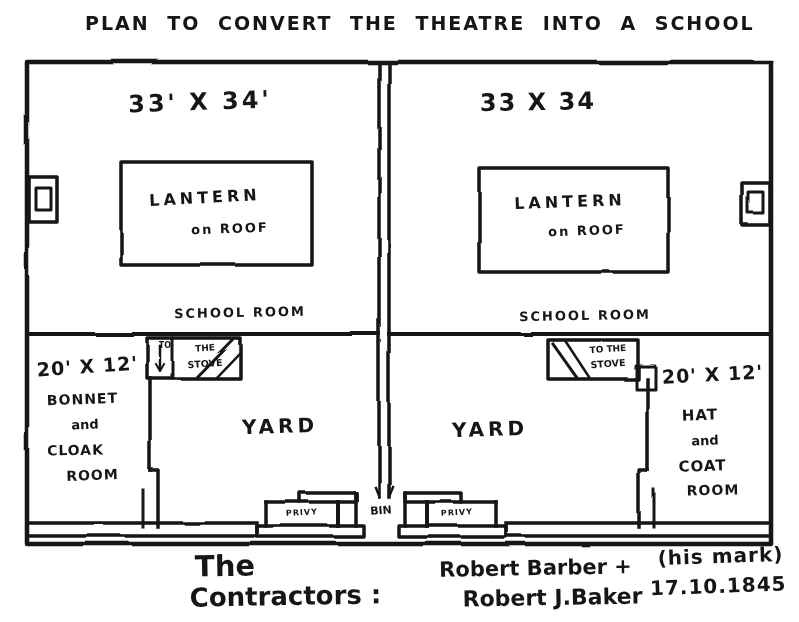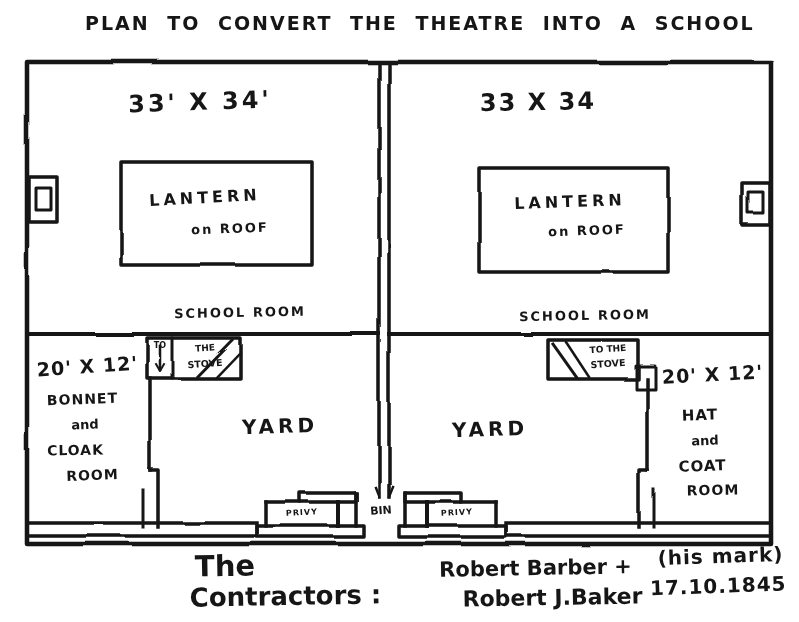--- a/index.html
+++ b/index.html
@@ -115,21 +115,21 @@
     </g>
   </svg>
 
   <div class="lbl" style="left:85px; top:14px; width:630px; font-size:19px; letter-spacing:2px; word-spacing:9px;">PLAN TO CONVERT THE THEATRE INTO A SCHOOL</div>
 
   <div class="lbl" style="left:115px; top:90px; width:170px; font-size:24px; letter-spacing:3px; transform:rotate(-2deg);">33' X 34'</div>
   <div class="lbl" style="left:140px; top:190px; width:130px; font-size:16px; letter-spacing:4px; transform:rotate(-3deg);">LANTERN</div>
   <div class="lbl" style="left:175px; top:222px; width:110px; font-size:13px; letter-spacing:2px; transform:rotate(-2deg);">on ROOF</div>
   <div class="lbl" style="left:160px; top:306px; width:160px; font-size:13px; letter-spacing:2px; transform:rotate(-1deg);">SCHOOL ROOM</div>
 
-  <div class="lbl" style="left:149px; top:342px; width:22px; font-size:8px;">TO</div>
+  <div class="lbl" style="left:149px; top:342px; width:22px; font-size:8px;text-align:right;">TO</div>
   <div class="lbl" style="left:176px; top:344px; width:58px; font-size:9px; transform:rotate(-4deg);">THE</div>
   <div class="lbl" style="left:176px; top:359px; width:58px; font-size:9.5px; transform:rotate(-4deg);">STOVE</div>
 
   <div class="lbl" style="left:30px; top:357px; width:115px; font-size:19px; letter-spacing:1px; transform:rotate(-4deg);">20' X 12'</div>
   <div class="lbl" style="left:35px; top:392px; width:95px; font-size:14px; letter-spacing:1px; transform:rotate(-2deg);">BONNET</div>
   <div class="lbl" style="left:45px; top:418px; width:80px; font-size:13px; transform:rotate(-2deg);">and</div>
   <div class="lbl" style="left:28px; top:443px; width:95px; font-size:14px; letter-spacing:1px; transform:rotate(-1deg);">CLOAK</div>
   <div class="lbl" style="left:45px; top:468px; width:95px; font-size:14px; letter-spacing:1px; transform:rotate(-2deg);">ROOM</div>
 
   <div class="lbl" style="left:235px; top:416px; width:90px; font-size:20px; letter-spacing:4px; transform:rotate(-2deg);">YARD</div>

